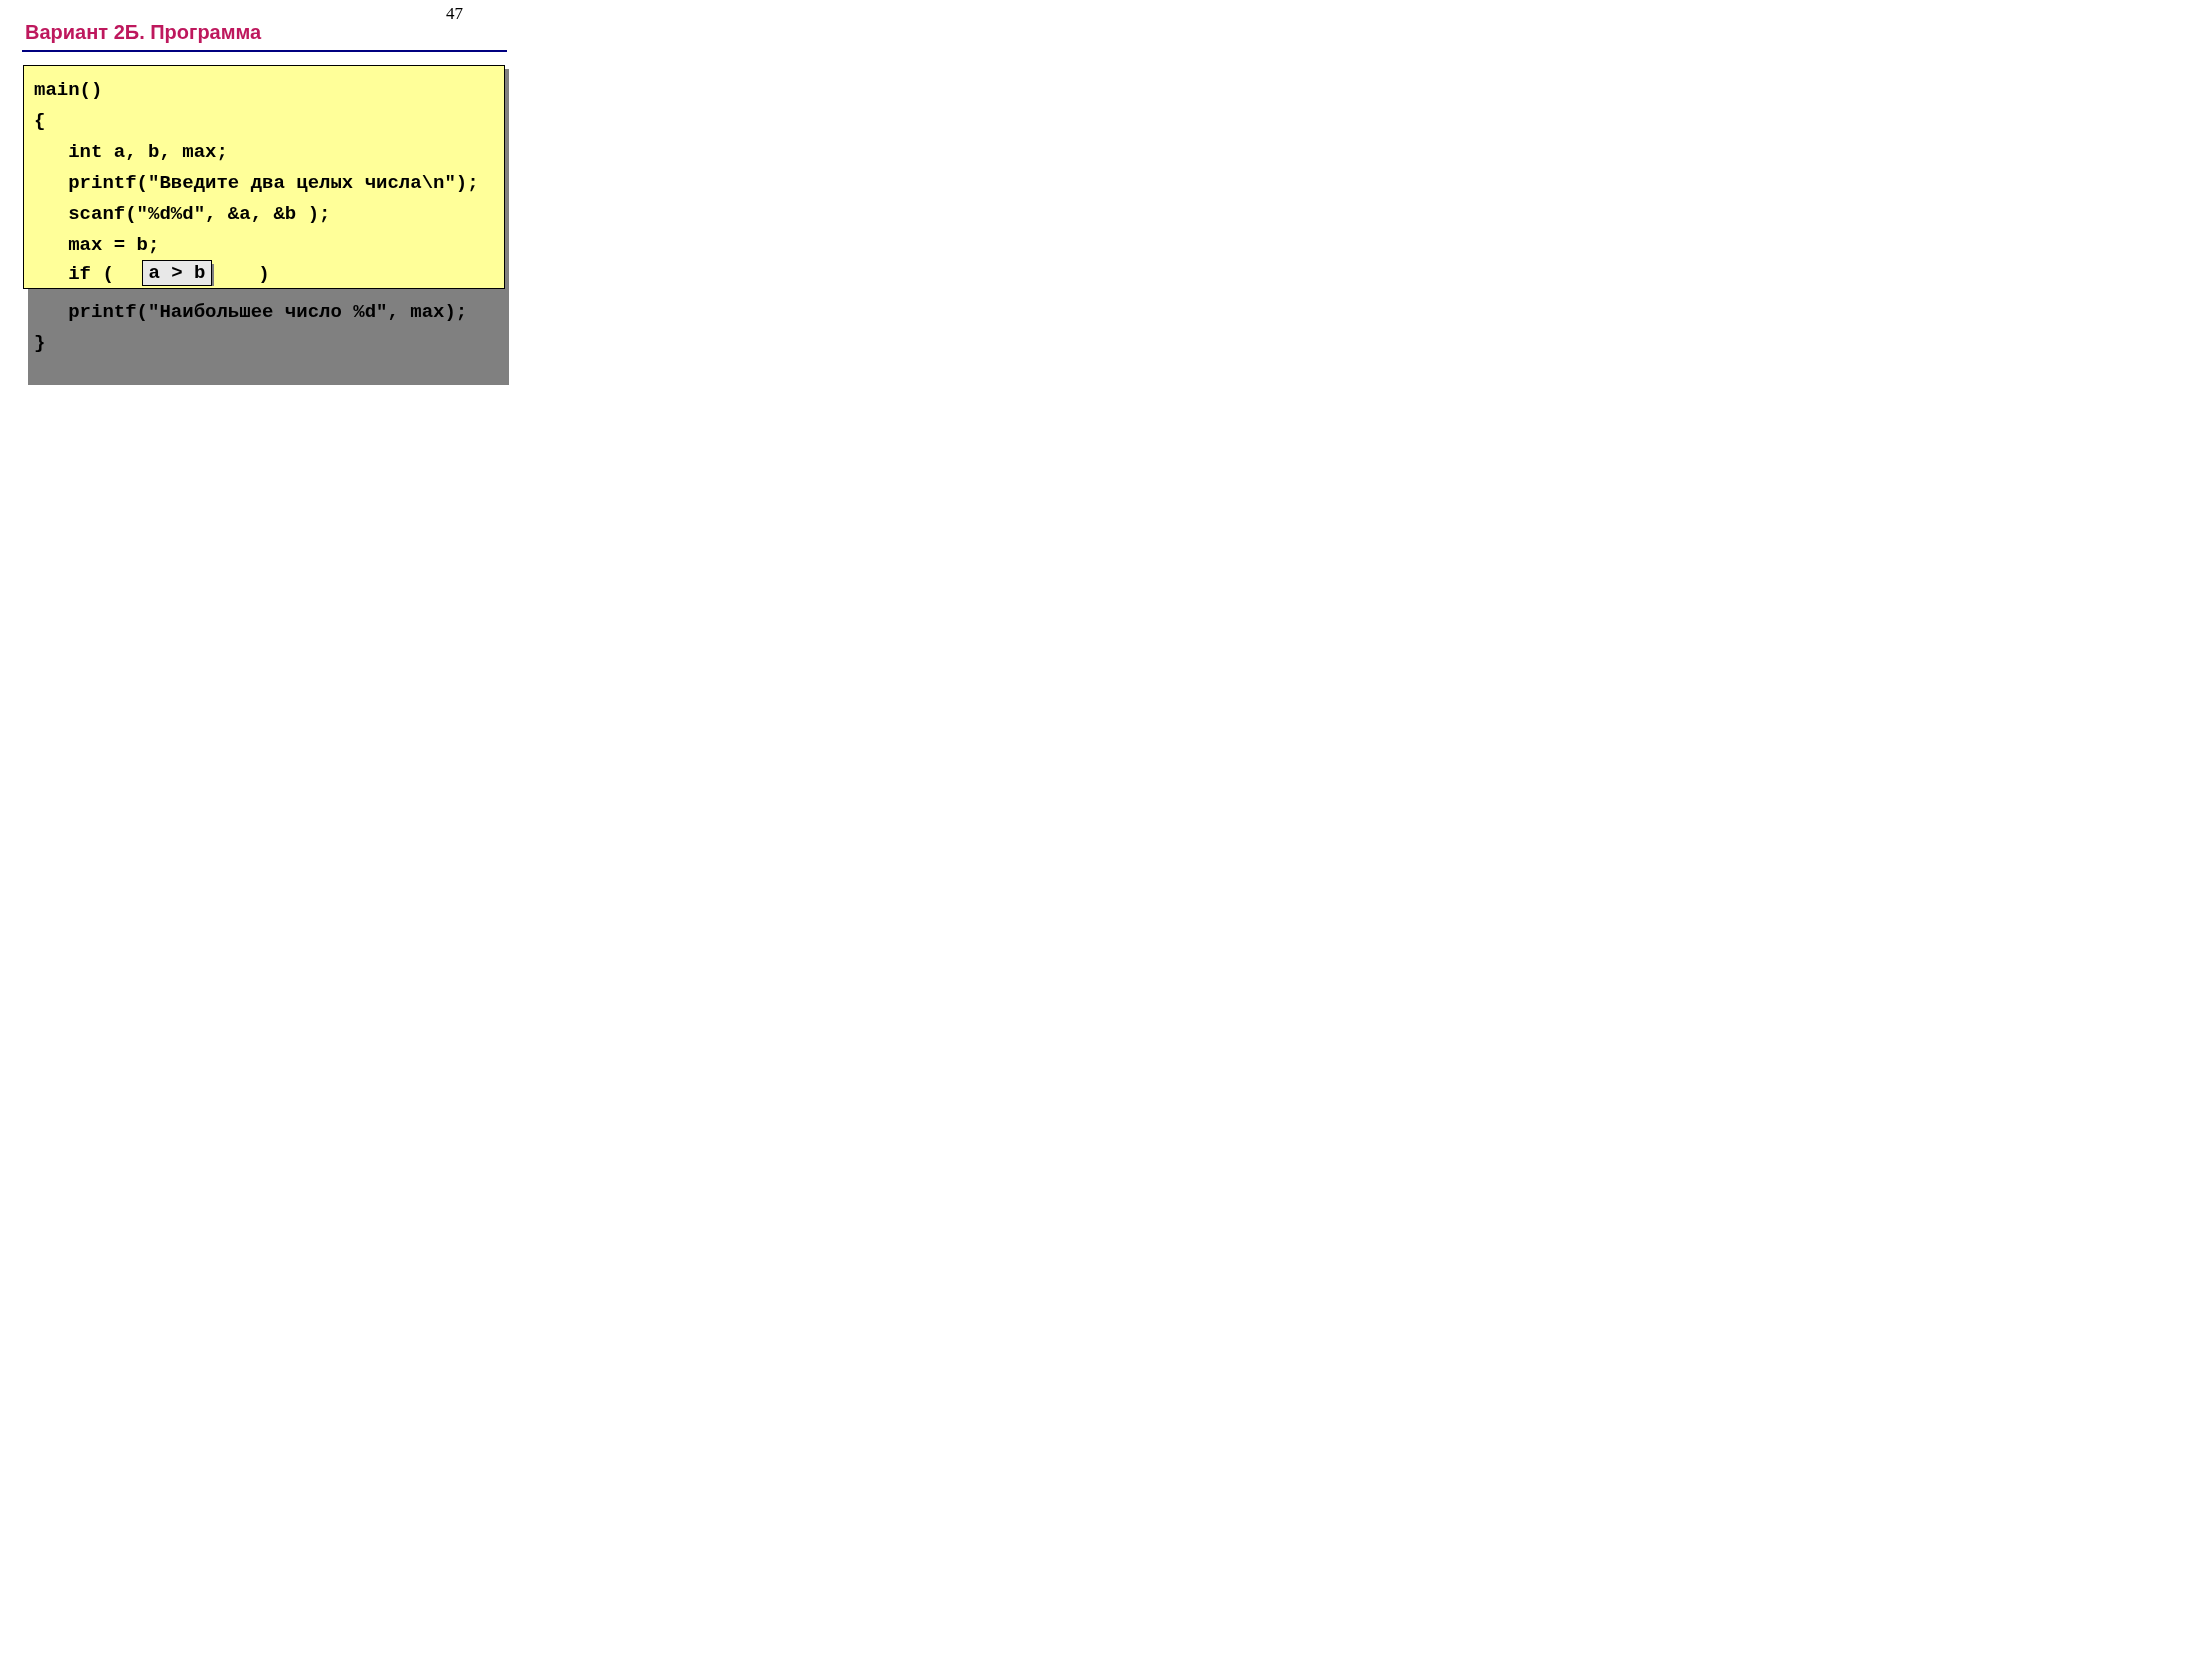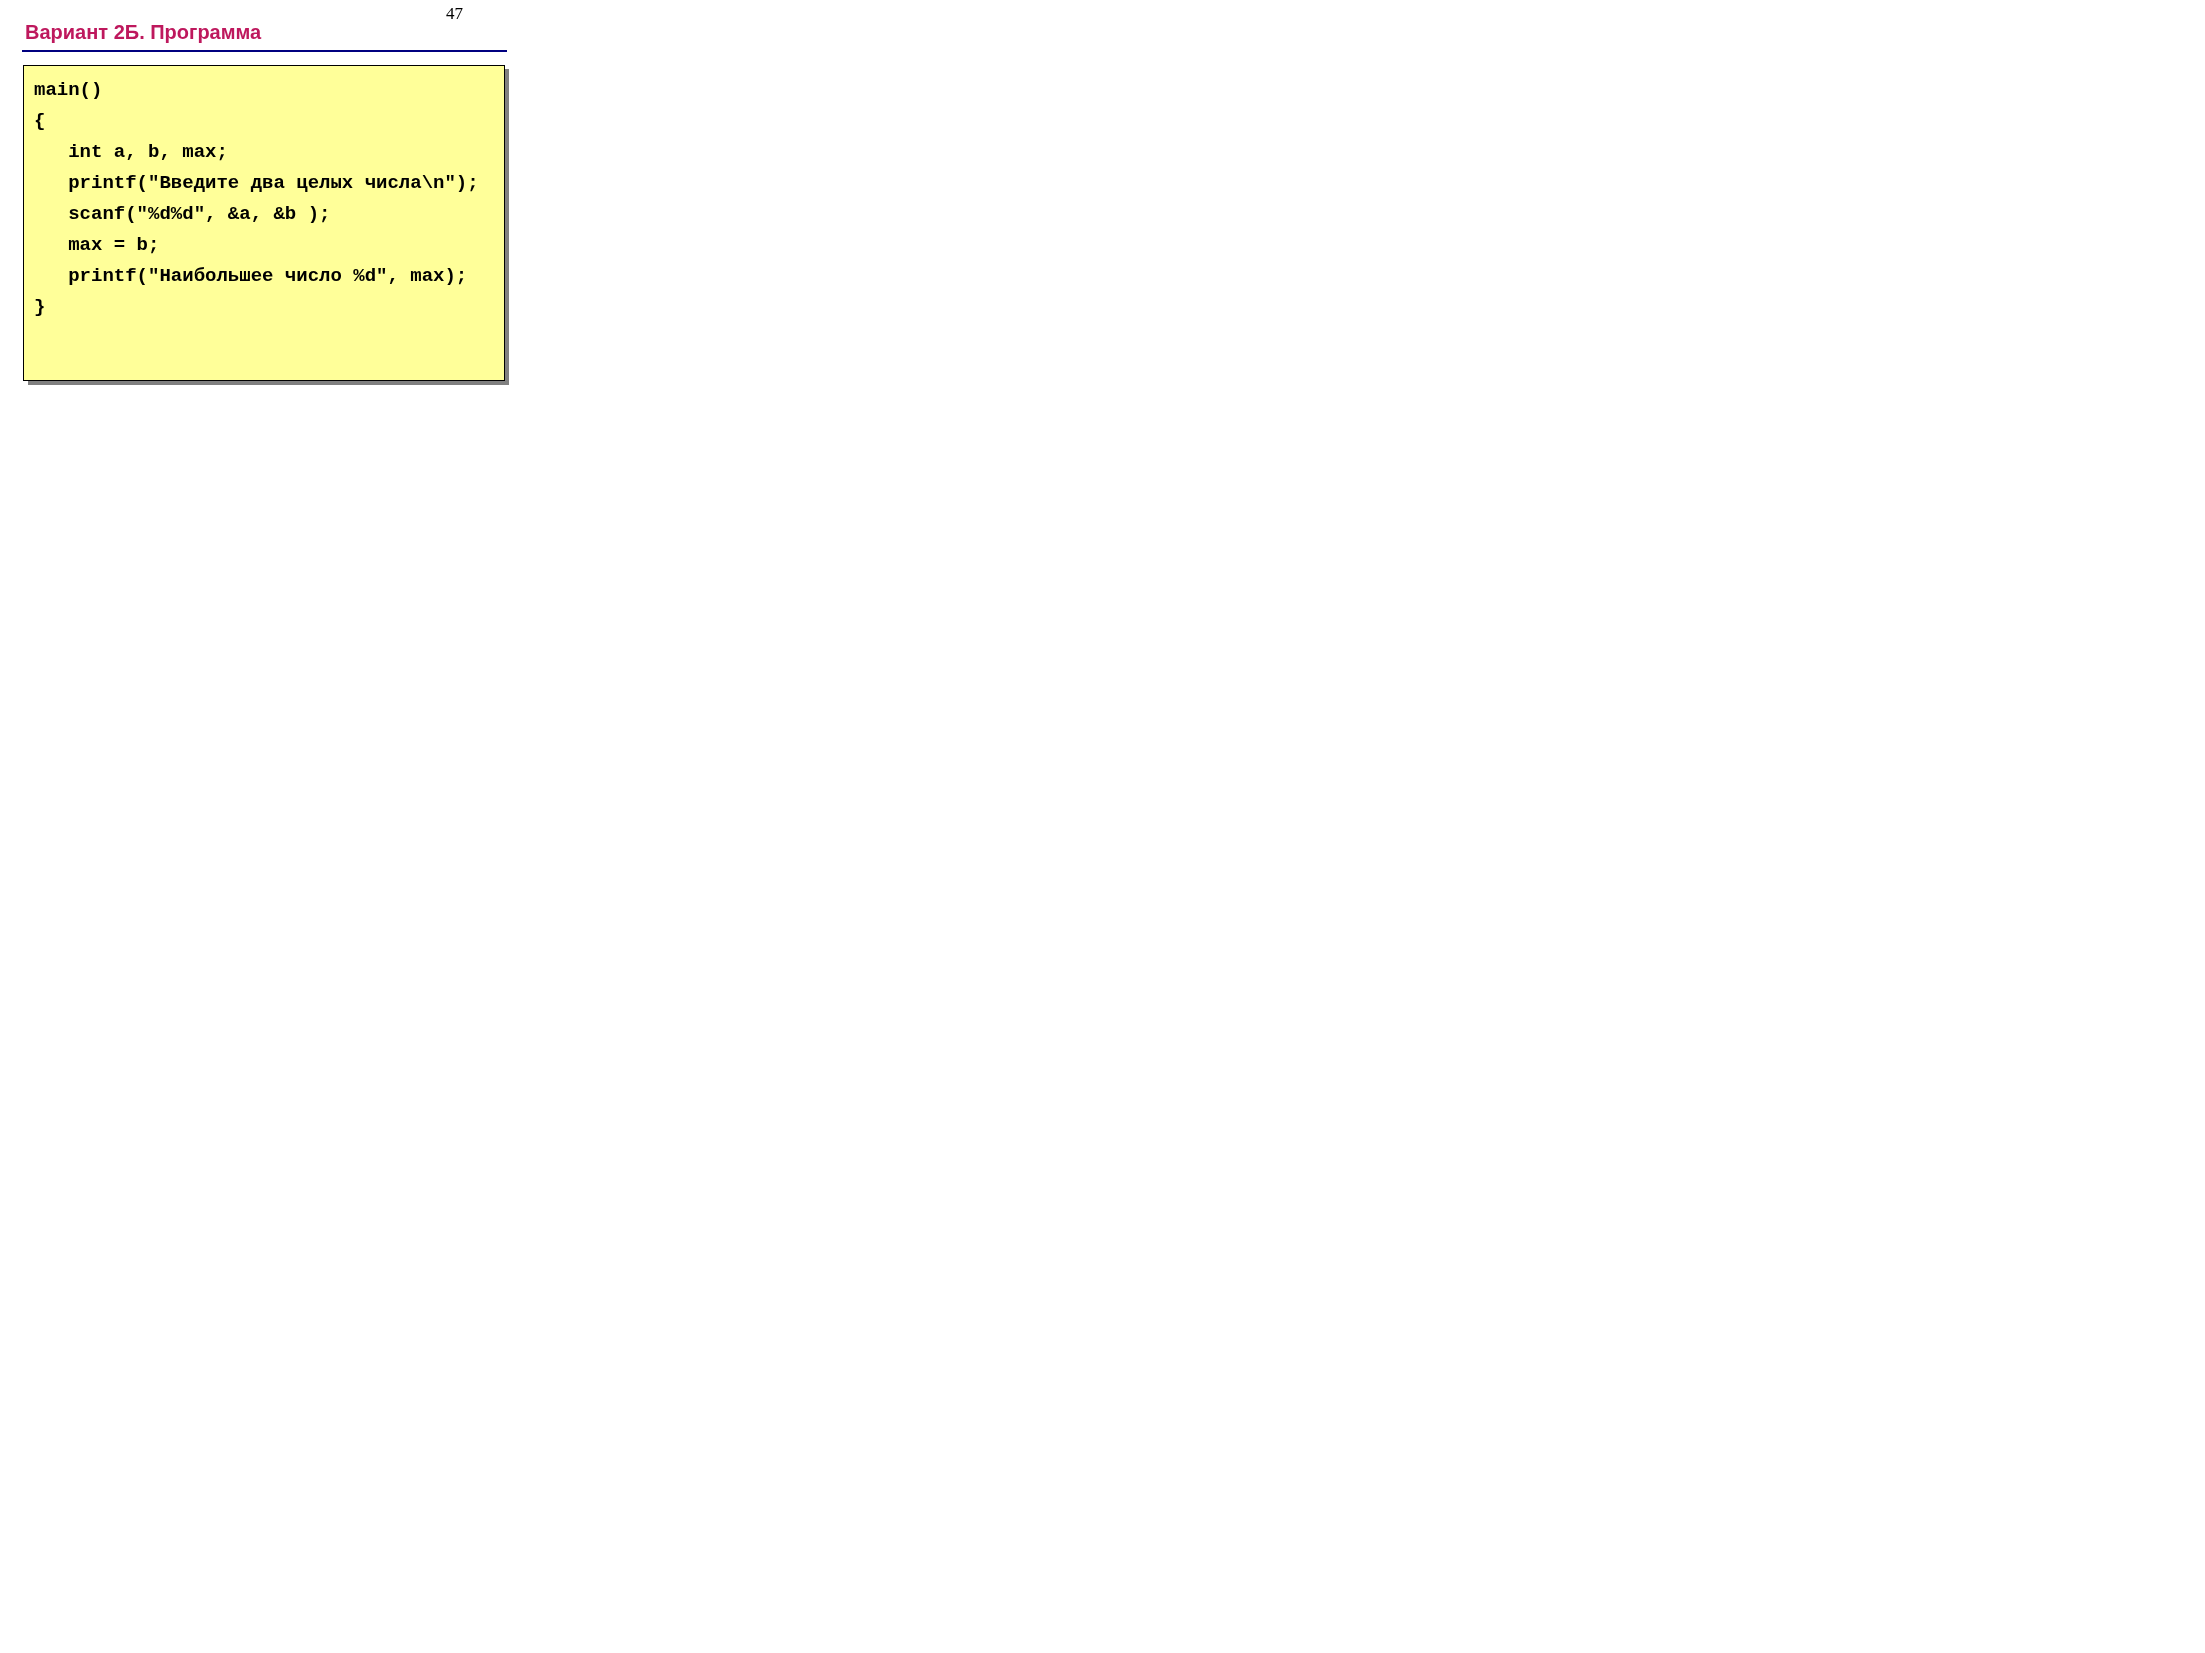--- a/index.html
+++ b/index.html
@@ -45,21 +45,21 @@
       left: 27.6px;
       right: 20px;
       height: 316px;
       background: #808080;
     }
     .code-block {
       position: absolute;
       top: 65px;
       left: 23px;
       right: 24px;
-      height: 316px;
+      height: 224px;
       background: #ffff99;
       border: 0.6px solid #000;
       padding: 10px 10px;
     }
     .code-line {
       font-family: "Courier New", Courier, monospace;
       font-size: 19px;
       font-weight: bold;
       color: #000;
       line-height: 1.55;
@@ -139,18 +139,26 @@
 
 <div class="code-block-shadow"></div>
 <div class="code-block">
   <div class="code-row code-line">main()</div>
   <div class="code-row code-line">{</div>
   <div class="code-row code-line">   int a, b, max;</div>
   <div class="code-row code-line">   printf("Введите два целых числа\n");</div>
   <div class="code-row code-line">   scanf("%d%d", &amp;a, &amp;b );</div>
   <div class="code-row code-line">   max = b;</div>
 
+  <div class="if-row">
+    <span class="if-left">   if ( </span>
+    <span class="inset-box-wrap inset-cond">
+      <span class="inset-shadow"></span>
+      <span class="inset-box">a &gt; b</span>
+    </span>
+    <span class="if-right">   )</span>
+  </div>
 
 
   <div class="code-row code-line">   printf("Наибольшее число %d", max);</div>
   <div class="code-row code-line">}</div>
 </div>
 
 
 </body></html>

